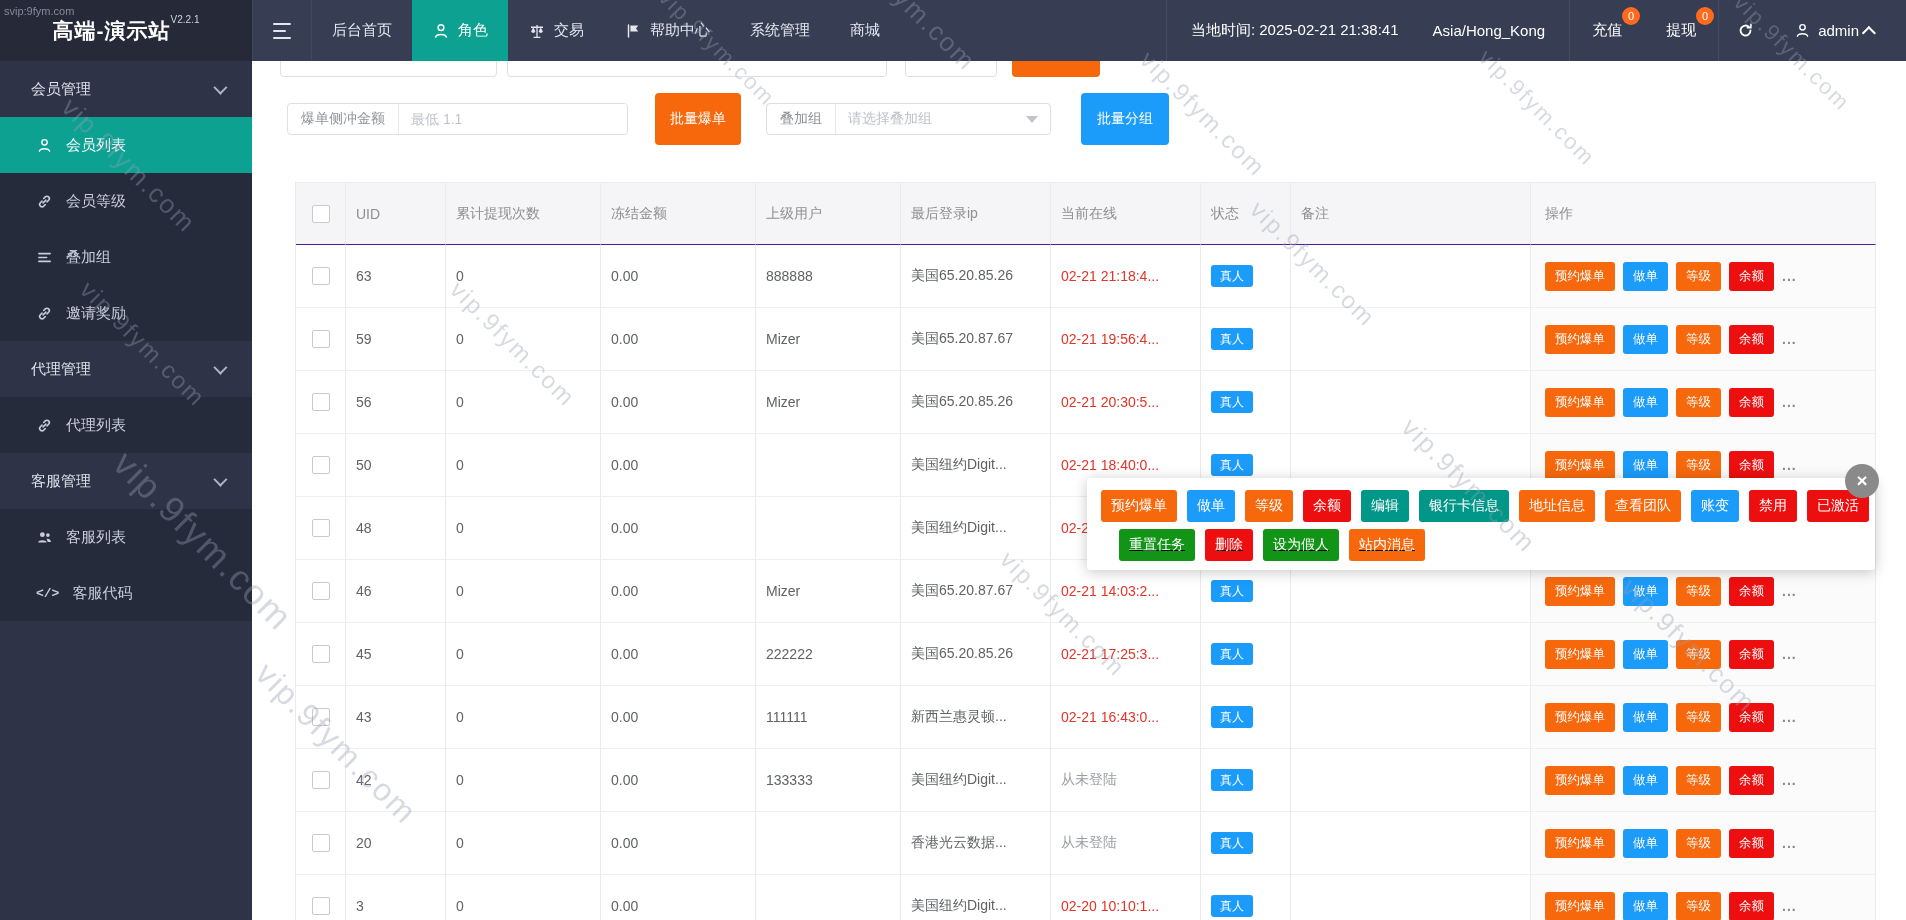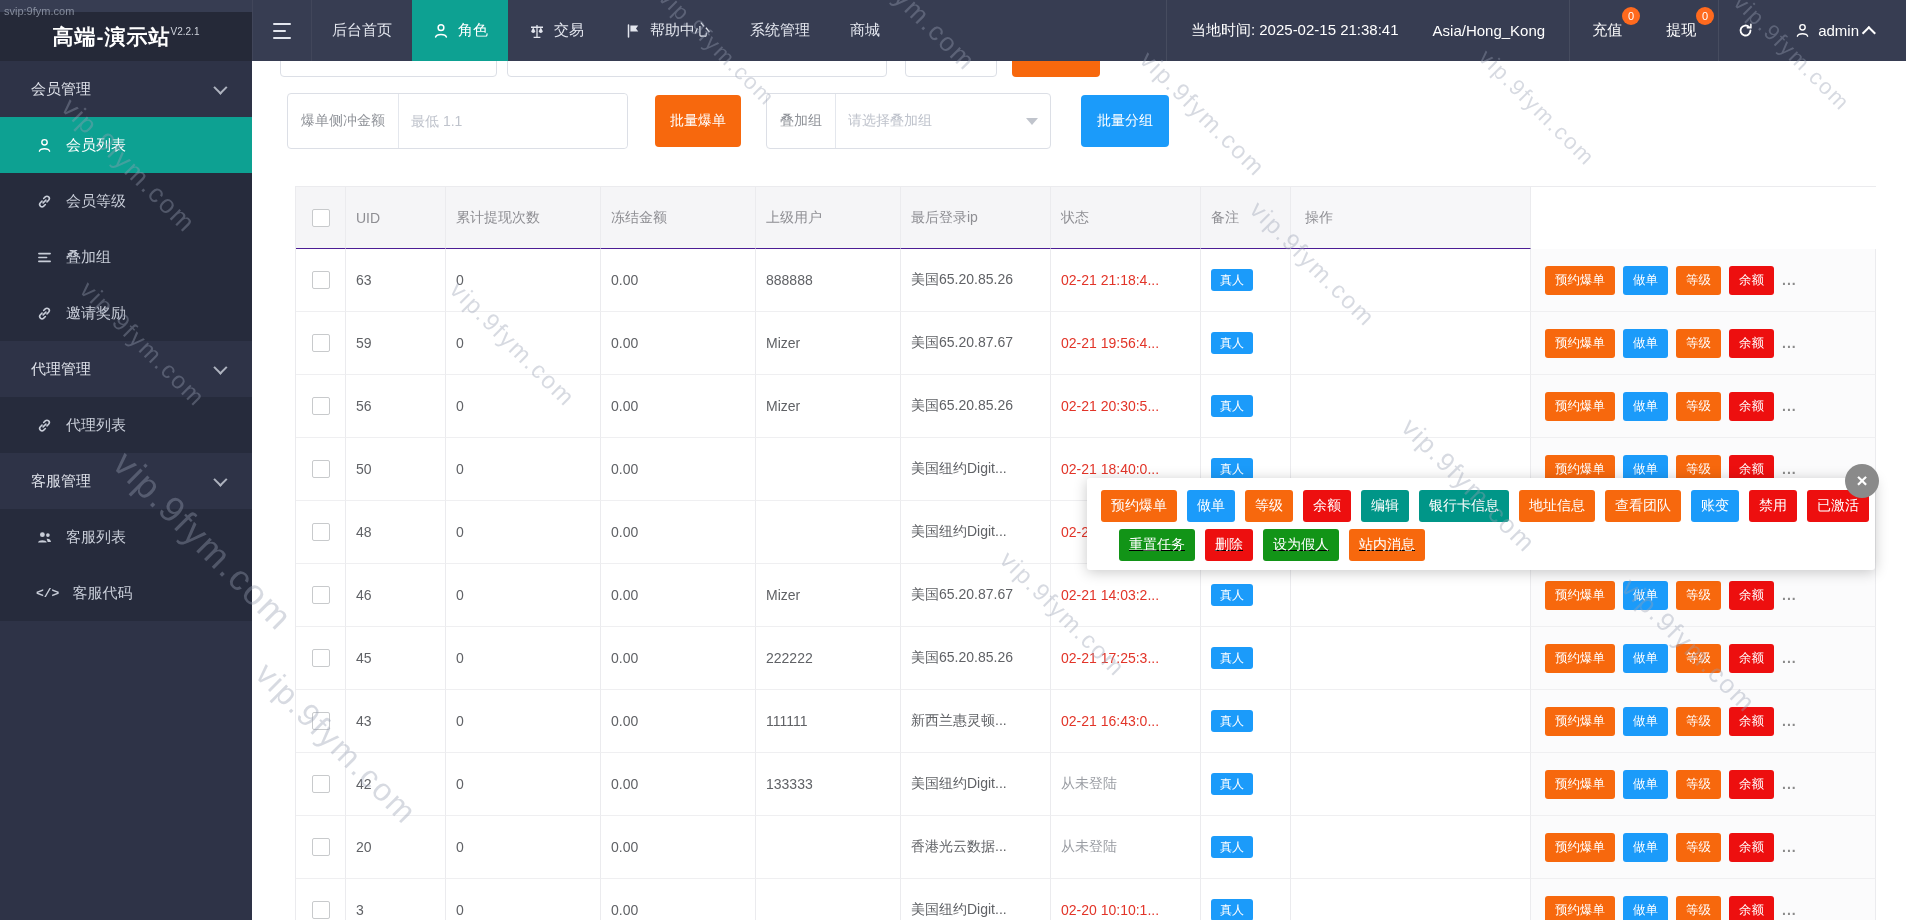--- a/index.html
+++ b/index.html
@@ -3,21 +3,21 @@
 <meta charset="utf-8">
 <style>
   html,body{margin:0;padding:0;}
   body{
     width:1906px;height:920px;position:relative;overflow:hidden;
     font-family:"Liberation Sans","DejaVu Sans",sans-serif;
     background:#ffffff;
   }
   
   .topbar{position:absolute;left:0;top:0;width:1906px;height:61px;background:#373d52;display:flex;align-items:stretch;z-index:15;}
-  .logo{width:252px;background:#252938;display:flex;align-items:center;justify-content:center;flex:none;margin-top:12px;}
+  .logo{width:252px;background:#252938;display:flex;align-items:center;justify-content:center;flex:none;}
   .logo-title{color:#fff;font-size:21px;font-weight:bold;letter-spacing:1px;}
   .logo-version{color:#cfd3dc;font-size:10px;align-self:flex-start;margin-top:14px;}
   .nav-toggle{width:58px;display:flex;flex-direction:column;align-items:center;justify-content:center;cursor:pointer;border-left:1px solid rgba(255,255,255,.05);border-right:1px solid rgba(255,255,255,.05);}
   .nav-toggle i{display:block;height:2px;background:#e3e6ee;margin:2.5px 0;border-radius:1px;}
   .nav-toggle i:nth-child(1){width:18px;}
   .nav-toggle i:nth-child(2){width:13px;align-self:flex-start;margin-left:20px;}
   .nav-toggle i:nth-child(3){width:18px;}
   .top-nav{display:flex;align-items:stretch;}
   .nav-item{display:flex;align-items:center;gap:8px;padding:0 20px;color:#e3e6ee;font-size:15px;cursor:pointer;}
   .nav-item.active{background:#0da192;color:#fff;}
@@ -45,21 +45,21 @@
   
   .main{position:absolute;left:252px;top:61px;right:0;bottom:0;background:#fff;padding-left:35px;box-sizing:border-box;}
   
   .partial-row{position:absolute;top:-24px;left:28px;display:flex;align-items:center;z-index:1;}
   .pr-input{height:40px;border:1px solid #dcdfe6;border-radius:4px;background:#fff;box-sizing:border-box;}
   .pr-select{height:40px;border:1px solid #dcdfe6;border-radius:4px;background:#fff;box-sizing:border-box;display:flex;align-items:center;justify-content:flex-end;padding-right:12px;}
   .pr-btn{height:40px;border:none;border-radius:4px;background:#f7680d;}
   .sel-caret{width:0;height:0;border-left:6px solid transparent;border-right:6px solid transparent;border-top:7px solid #c0c4cc;}
   
   .filter-row{position:relative;margin-top:32px;display:flex;align-items:center;z-index:2;}
-  .igroup{display:flex;align-items:stretch;height:56px;border:1px solid #dcdfe6;border-radius:4px;background:#fff;box-sizing:border-box;}
+  .igroup{display:flex;align-items:stretch;height:32px;border:1px solid #dcdfe6;border-radius:4px;background:#fff;box-sizing:border-box;}
   .iprefix{display:flex;align-items:center;padding:0 13px;color:#909399;font-size:14px;border-right:1px solid #e4e7ed;white-space:nowrap;}
   .igroup input{border:none;outline:none;padding:0 12px;font-size:14px;color:#a21caf;border-radius:4px;font-family:inherit;}
   .igroup input::placeholder{color:#bfc3cc;}
   .fake-select{display:flex;align-items:center;justify-content:space-between;padding:0 12px;cursor:pointer;}
   .fake-select .sel-text{color:#bfc3cc;font-size:14px;}
   .btn{border:none;border-radius:4px;color:#fff;font-size:14px;height:52px;padding:0 15px;cursor:pointer;font-family:inherit;}
   .btn-orange{background:#f7680d;}
   .btn-blue{background:#1b9bfa;}
   
   .table{margin-left:8px;margin-top:37px;width:1581px;border-top:1px solid #ebebee;border-left:1px solid #ebebee;box-sizing:border-box;}
@@ -138,21 +138,21 @@
       </div>
       <div class="nav-item">
         <span>系统管理</span>
       </div>
       <div class="nav-item">
         <span>商城</span>
       </div>
     </nav>
   <div class="topbar-right">
     <div class="time-block">
-      <span>当地时间: 2025-02-15 21:38:41</span>
+      <span>当地时间: 2025-02-21 21:38:41</span>
       <span>Asia/Hong_Kong</span>
     </div>
     <div class="badge-item">
       <span>充值</span>
       <span class="badge">0</span>
     </div>
     <div class="badge-item">
       <span>提现</span>
       <span class="badge">0</span>
     </div>
@@ -287,20 +287,21 @@
     <div class="t-head">
         <div class="trow">
           <div class="tc ck">
             <span class="cb"></span>
           </div>
           <div class="tc">UID</div>
           <div class="tc">累计提现次数</div>
           <div class="tc">冻结金额</div>
           <div class="tc">上级用户</div>
           <div class="tc">最后登录ip</div>
+          <div class="tc">当前在线</div>
           <div class="tc">状态</div>
           <div class="tc">备注</div>
           <div class="tc ops">操作</div>
         </div>
       </div>
     <div class="t-body">
         <div class="trow">
           <div class="tc ck">
             <span class="cb"></span>
           </div>

